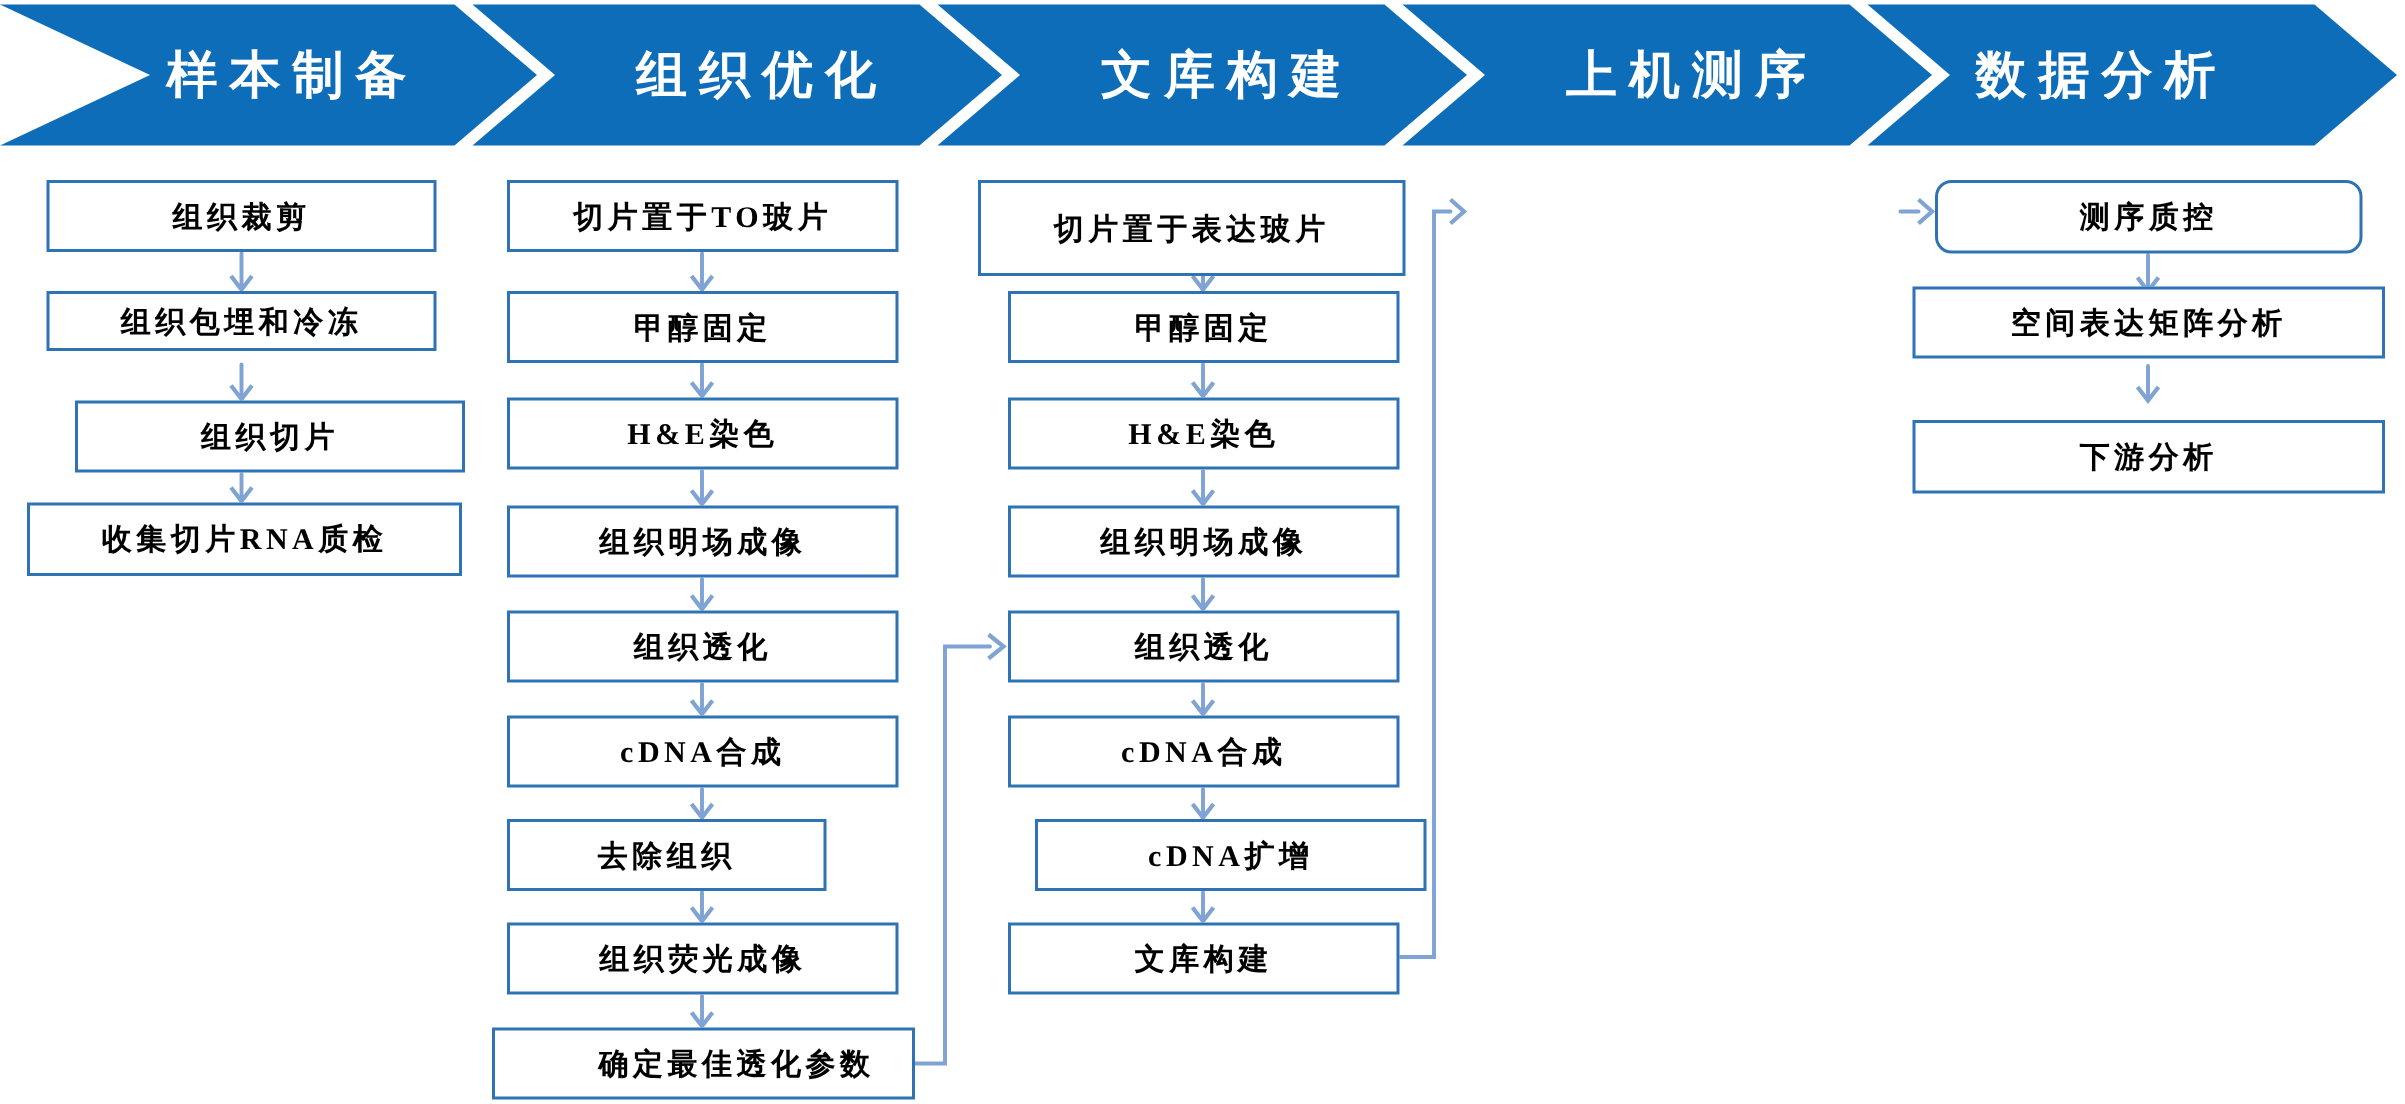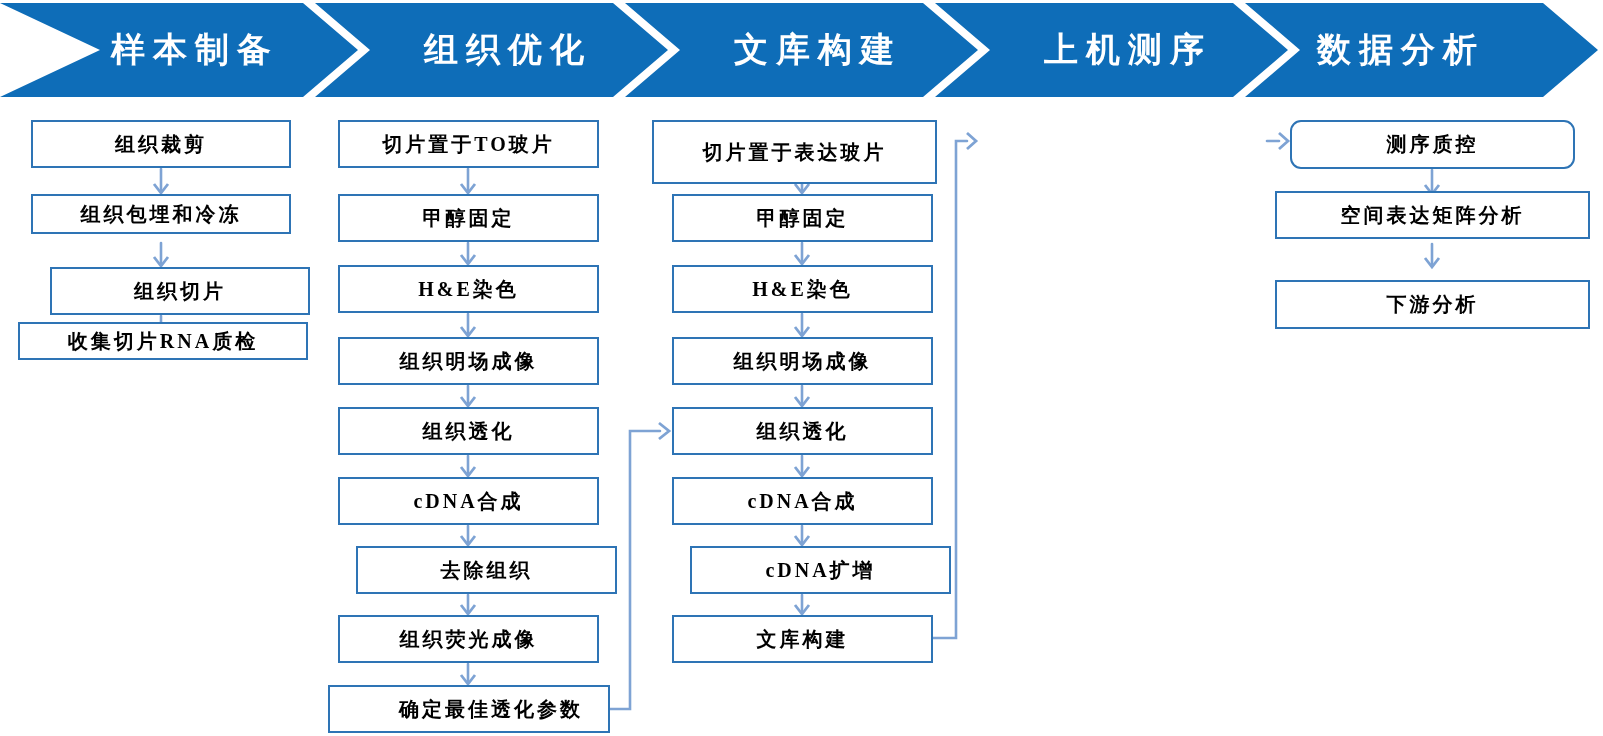--- a/index.html
+++ b/index.html
@@ -120,29 +120,29 @@
 
   <div class="stage-label" style="left:45px;width:300px;">样本制备</div>
   <div class="stage-label" style="left:358px;width:300px;">组织优化</div>
   <div class="stage-label" style="left:668px;width:300px;">文库构建</div>
   <div class="stage-label" style="left:978px;width:300px;">上机测序</div>
   <div class="stage-label" style="left:1251px;width:300px;">数据分析</div>
 
   <div class="box" style="left:31px;top:120px;width:260px;height:48px;">组织裁剪</div>
   <div class="box" style="left:31px;top:194px;width:260px;height:40px;">组织包埋和冷冻</div>
   <div class="box" style="left:31px;top:267px;width:260px;height:48px;margin-left:19px;">组织切片</div>
-  <div class="box" style="left:18px;top:322px;width:290px;height:38px;">收集切片RNA质检</div>
+  <div class="box" style="left:18px;top:335px;width:290px;height:49px;">收集切片RNA质检</div>
 
   <div class="box" style="left:338px;top:120px;width:261px;height:48px;">切片置于TO玻片</div>
   <div class="box" style="left:338px;top:194px;width:261px;height:48px;">甲醇固定</div>
   <div class="box" style="left:338px;top:265px;width:261px;height:48px;">H&amp;E染色</div>
   <div class="box" style="left:338px;top:337px;width:261px;height:48px;">组织明场成像</div>
   <div class="box" style="left:338px;top:407px;width:261px;height:48px;">组织透化</div>
   <div class="box" style="left:338px;top:477px;width:261px;height:48px;">cDNA合成</div>
-  <div class="box" style="left:356px;top:546px;width:261px;height:48px;">去除组织</div>
+  <div class="box" style="left:338px;top:546px;width:213px;height:48px;">去除组织</div>
   <div class="box" style="left:338px;top:615px;width:261px;height:48px;">组织荧光成像</div>
   <div class="box" style="left:328px;top:685px;width:282px;height:48px;padding-left:44px;">确定最佳透化参数</div>
 
   <div class="box" style="left:652px;top:120px;width:285px;height:64px;">切片置于表达玻片</div>
   <div class="box" style="left:672px;top:194px;width:261px;height:48px;">甲醇固定</div>
   <div class="box" style="left:672px;top:265px;width:261px;height:48px;">H&amp;E染色</div>
   <div class="box" style="left:672px;top:337px;width:261px;height:48px;">组织明场成像</div>
   <div class="box" style="left:672px;top:407px;width:261px;height:48px;">组织透化</div>
   <div class="box" style="left:672px;top:477px;width:261px;height:48px;">cDNA合成</div>
   <div class="box" style="left:672px;top:546px;width:261px;height:48px;margin-left:18px;">cDNA扩增</div>

